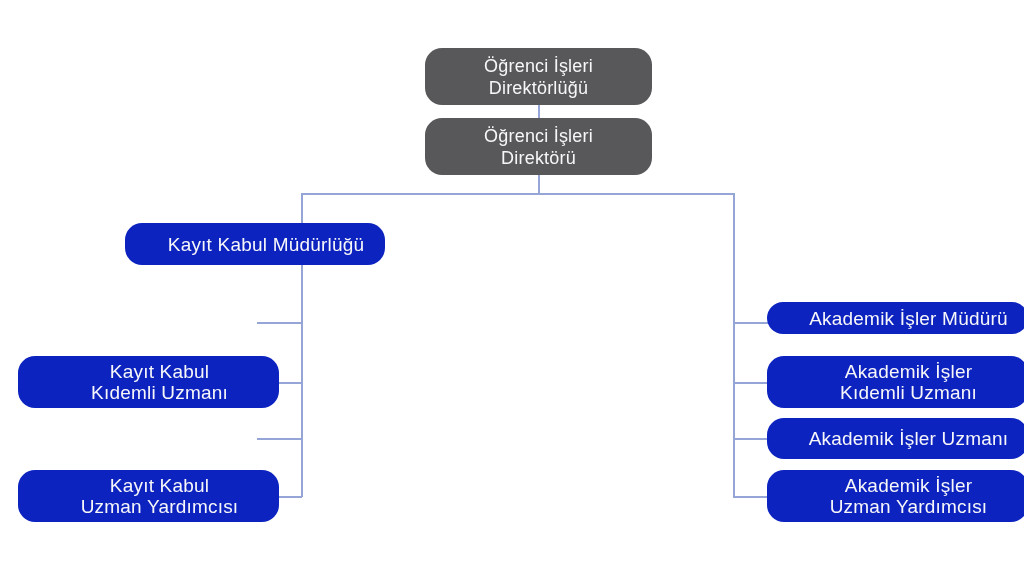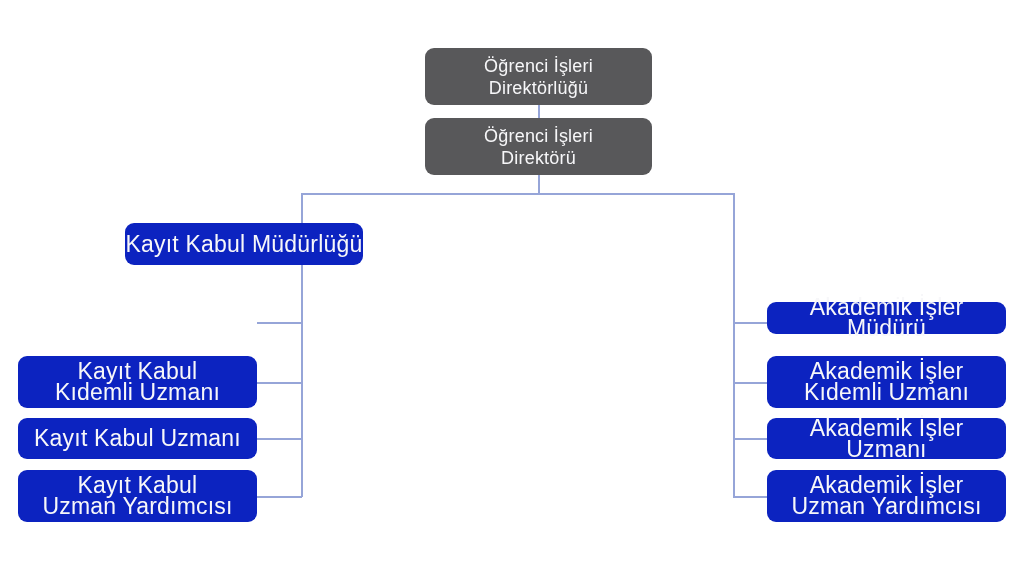--- a/index.html
+++ b/index.html
@@ -16,33 +16,34 @@
     font-family: "Liberation Sans", sans-serif;
   }
   .node {
     position: absolute;
     display: flex;
     align-items: center;
     justify-content: center;
     text-align: center;
     white-space: pre-line;
     color: #f7f7f9;
-    border-radius: 9px;
+    border-radius: 17px;
     z-index: 2;
     letter-spacing: 0.2px;
   }
   .node.gray {
     background: #58585a;
     font-size: 18px;
     line-height: 22px;
   }
   .node.blue {
     background: #0c23c0;
-    font-size: 23px;
+    font-size: 19px;
     line-height: 21px;
+    padding-left: 22px;
   }
   .line {
     position: absolute;
     background: #96a5d8;
     z-index: 1;
   }
   .vline { width: 1.5px; }
   .hline { height: 1.5px; }
 
   
@@ -105,21 +106,20 @@
 
   <div class="node gray n-root">Öğrenci İşleri
 Direktörlüğü</div>
   <div class="node gray n-director">Öğrenci İşleri
 Direktörü</div>
 
   <div class="node blue n-branch-left">Kayıt Kabul Müdürlüğü</div>
 
   <div class="node blue n-l1">Kayıt Kabul
 Kıdemli Uzmanı</div>
-  <div class="node blue n-l2">Kayıt Kabul Uzmanı</div>
   <div class="node blue n-l3">Kayıt Kabul
 Uzman Yardımcısı</div>
 
   <div class="node blue n-r0">Akademik İşler Müdürü</div>
   <div class="node blue n-r1">Akademik İşler
 Kıdemli Uzmanı</div>
   <div class="node blue n-r2">Akademik İşler Uzmanı</div>
   <div class="node blue n-r3">Akademik İşler
 Uzman Yardımcısı</div>
 

